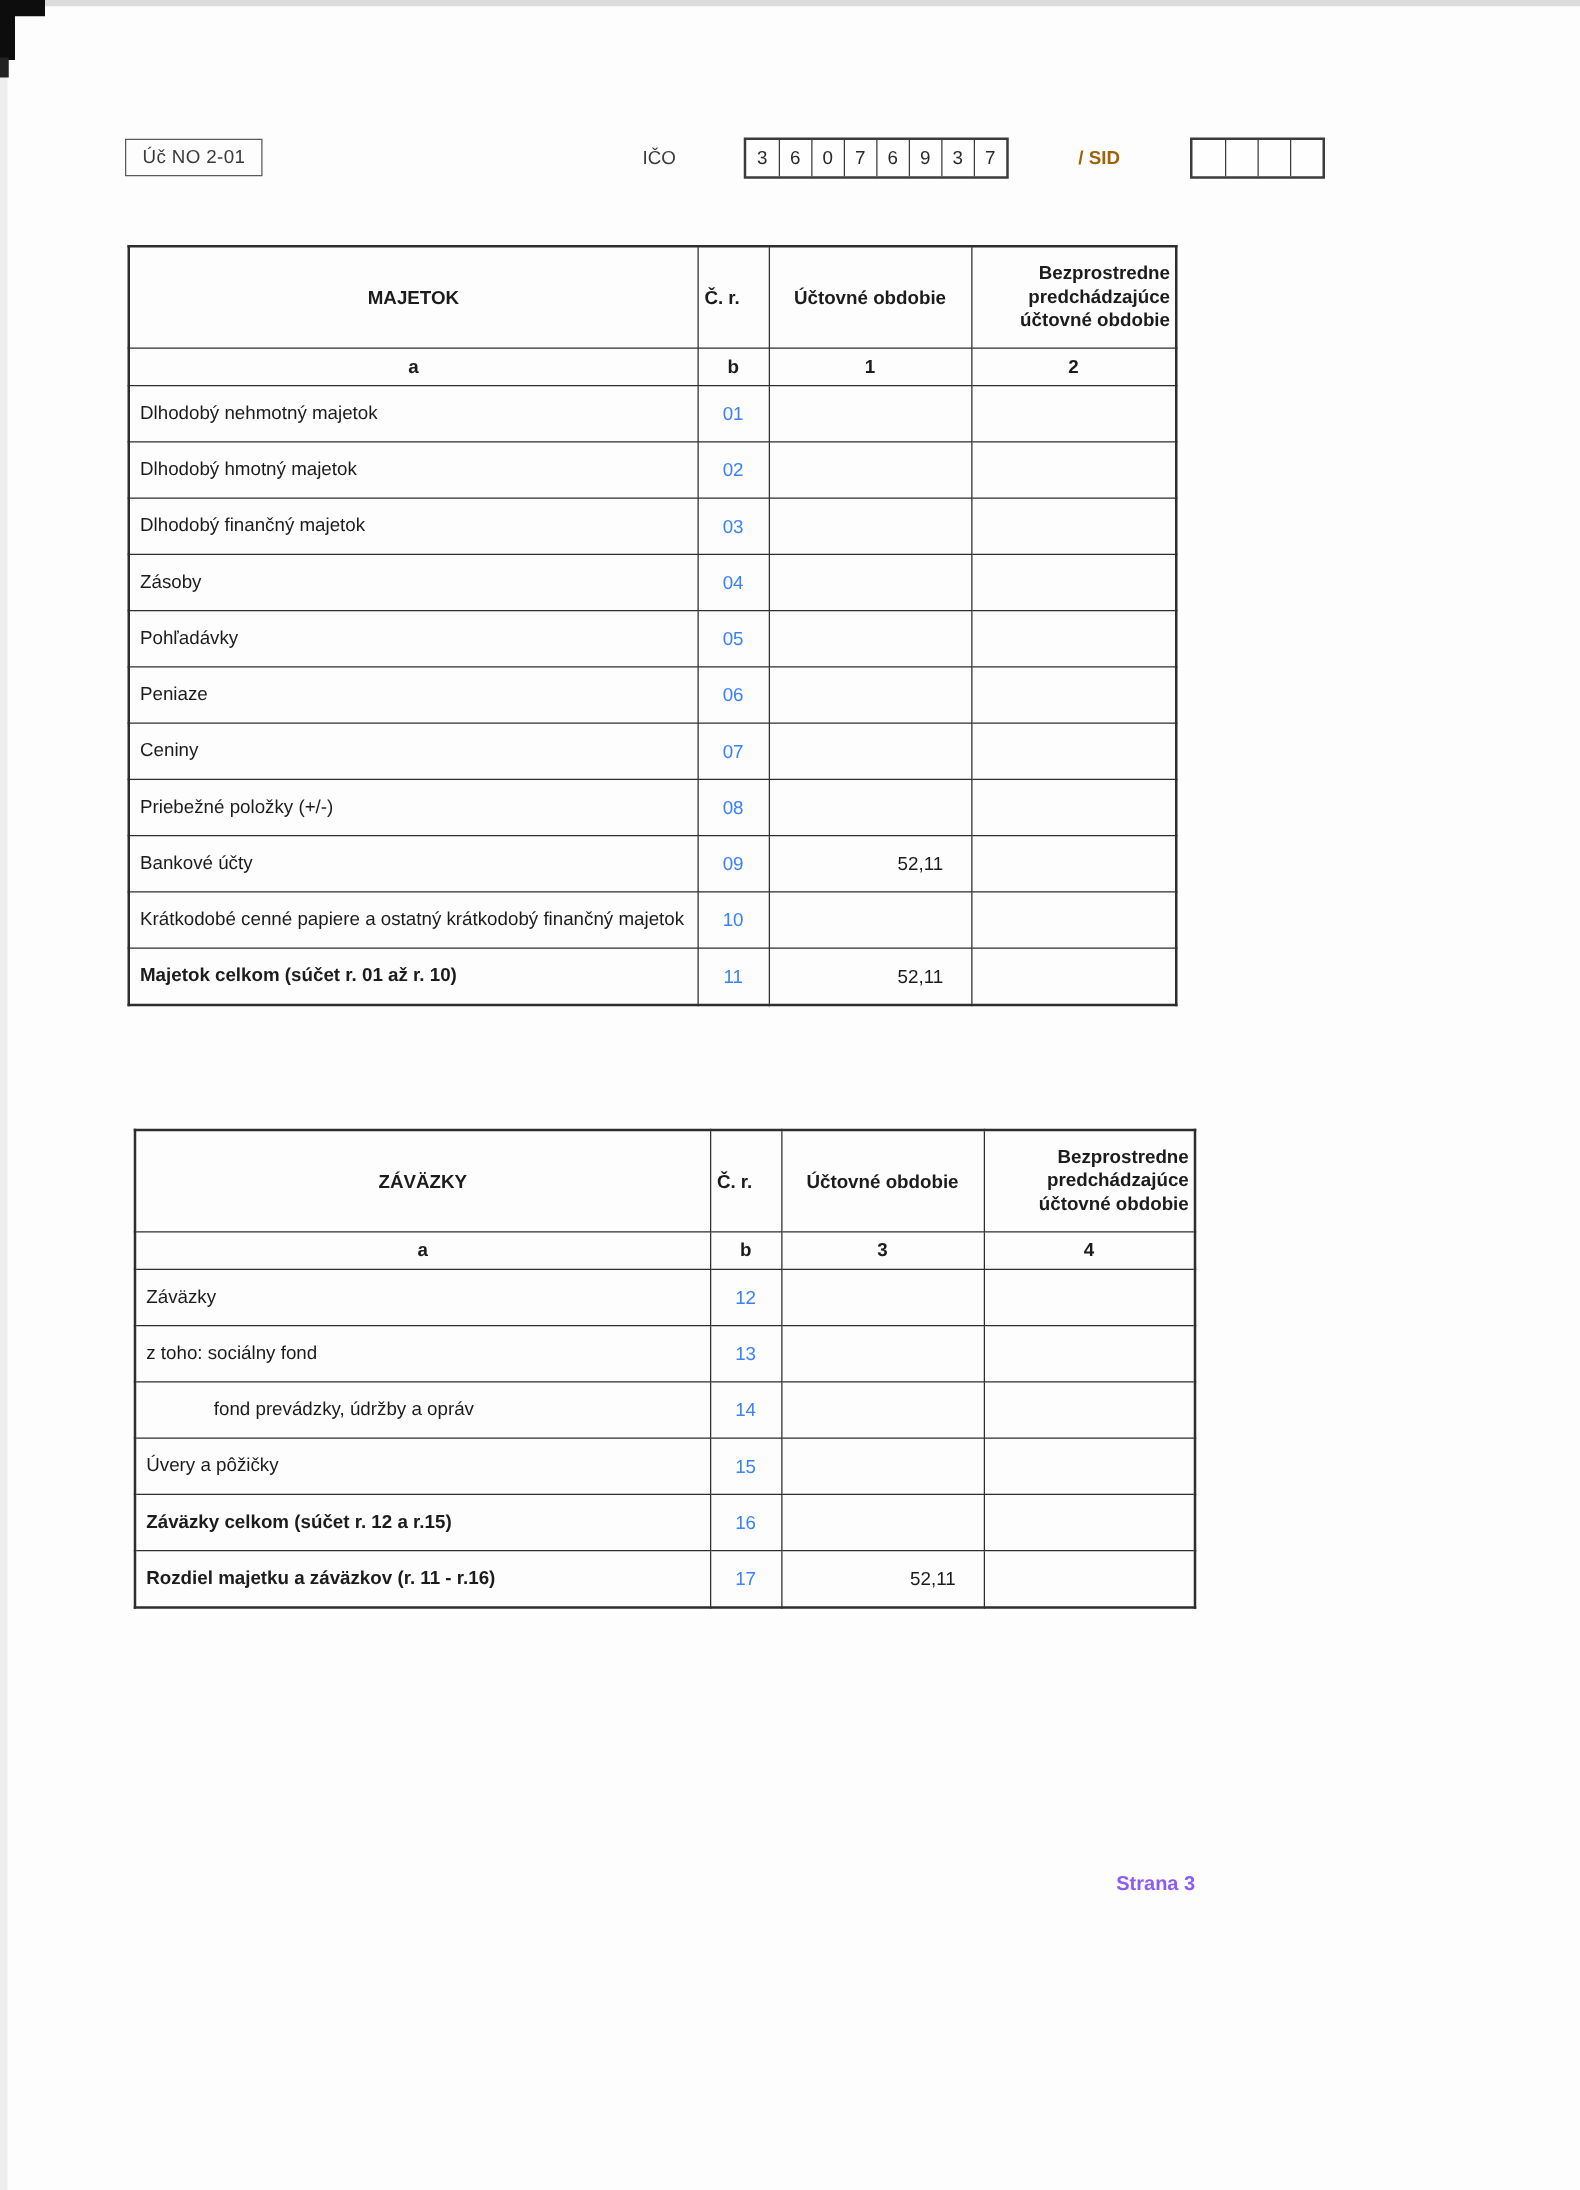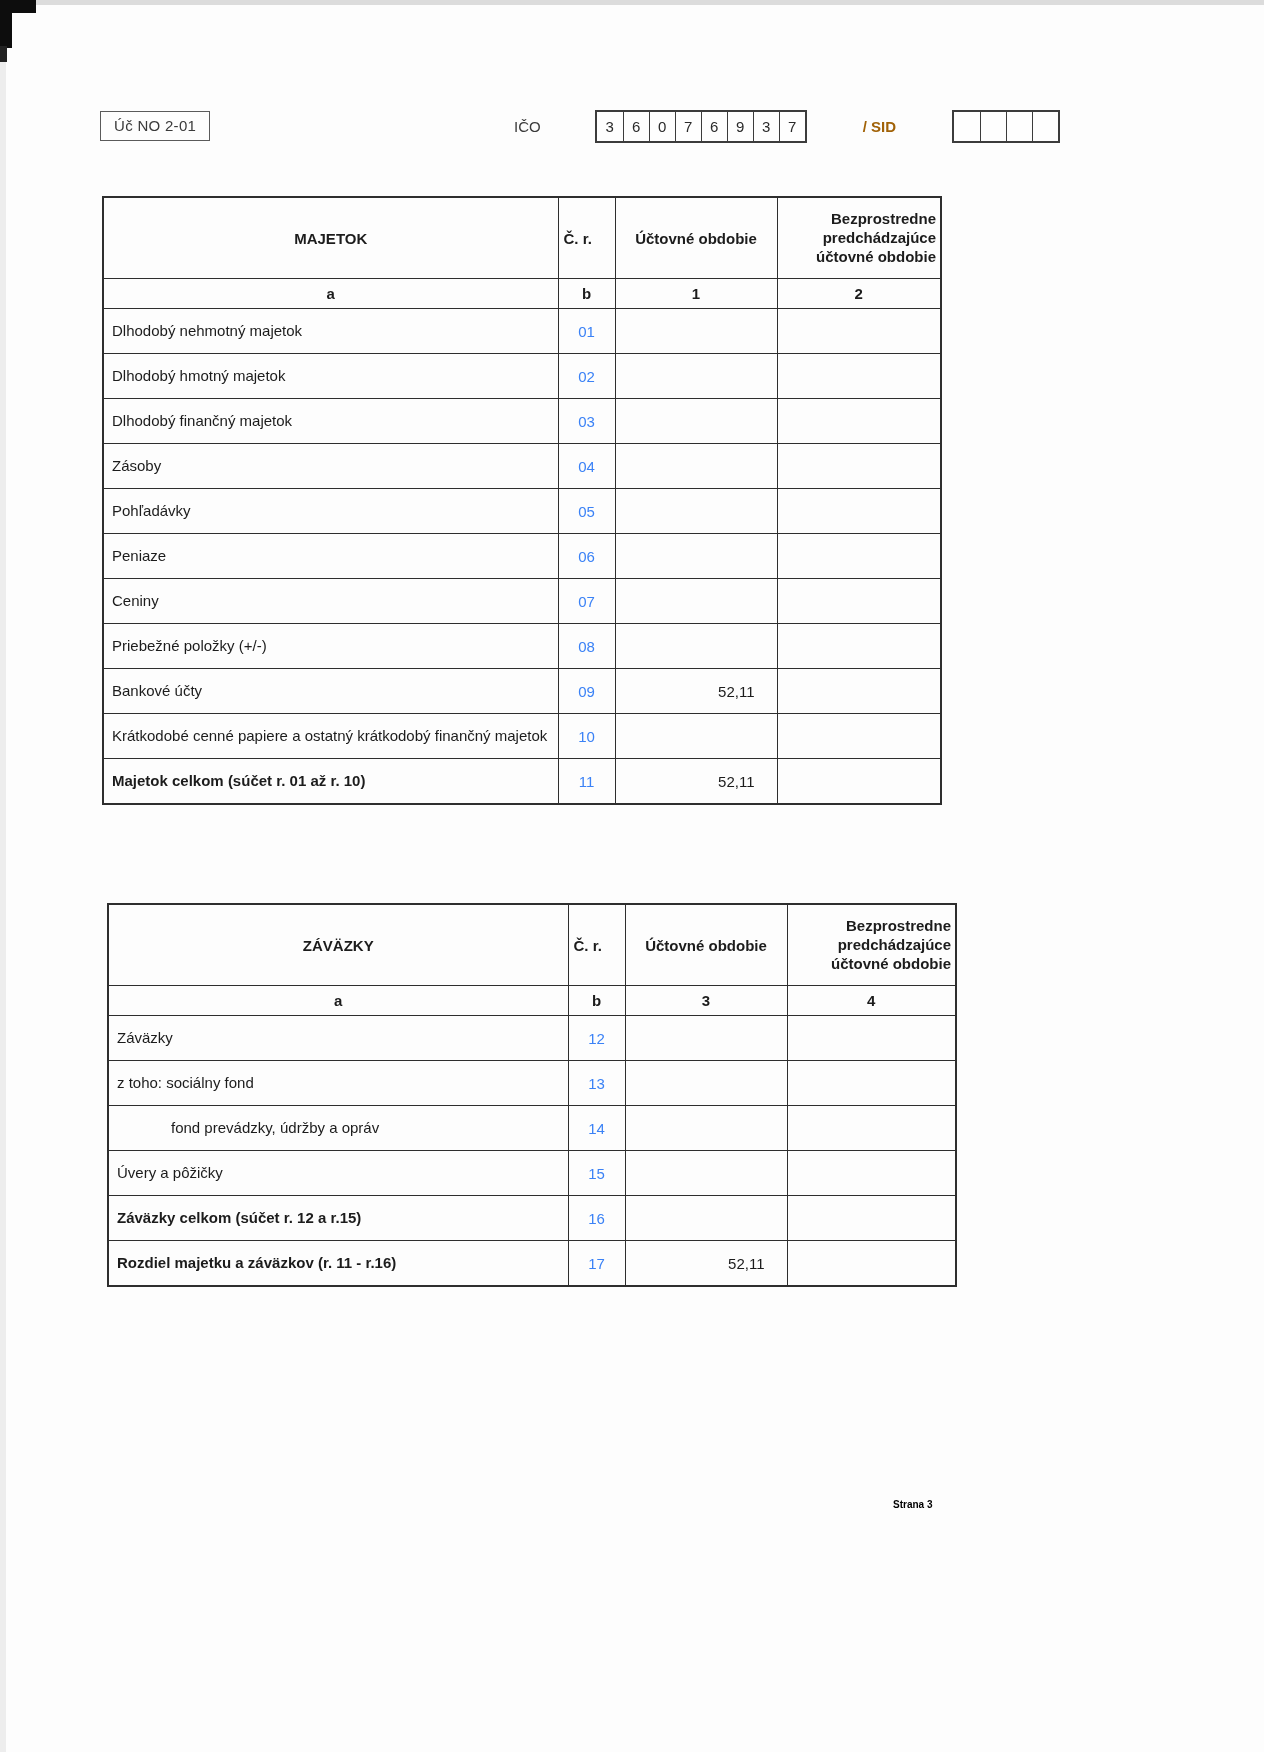--- a/index.html
+++ b/index.html
@@ -63,21 +63,21 @@
   td.c-label.indent { padding-left:62px; }
   td.c-cr   { text-align:center; color:#3b82f6; }
   td.c-val  { text-align:right; padding-right:22px; }
   tr.bold-row td.c-label { font-weight:700; }
 
   #assets-table { left:102px; top:196px; width:838px; }
   #liabilities-table { left:107px; top:903px; width:848px; }
 
   .footer {
     position:absolute; left:893px; top:1499px;
-    font-size:10px; font-weight:700; color:#000000;
+    font-size:16px; font-weight:700; color:#8b5cf6;
   }
 </style>
 </head>
 <body>
 
 <div class="page">
 
   <div class="left-strip"></div>
   <div class="top-strip"></div>
   <div class="corner-mark-a"></div>

